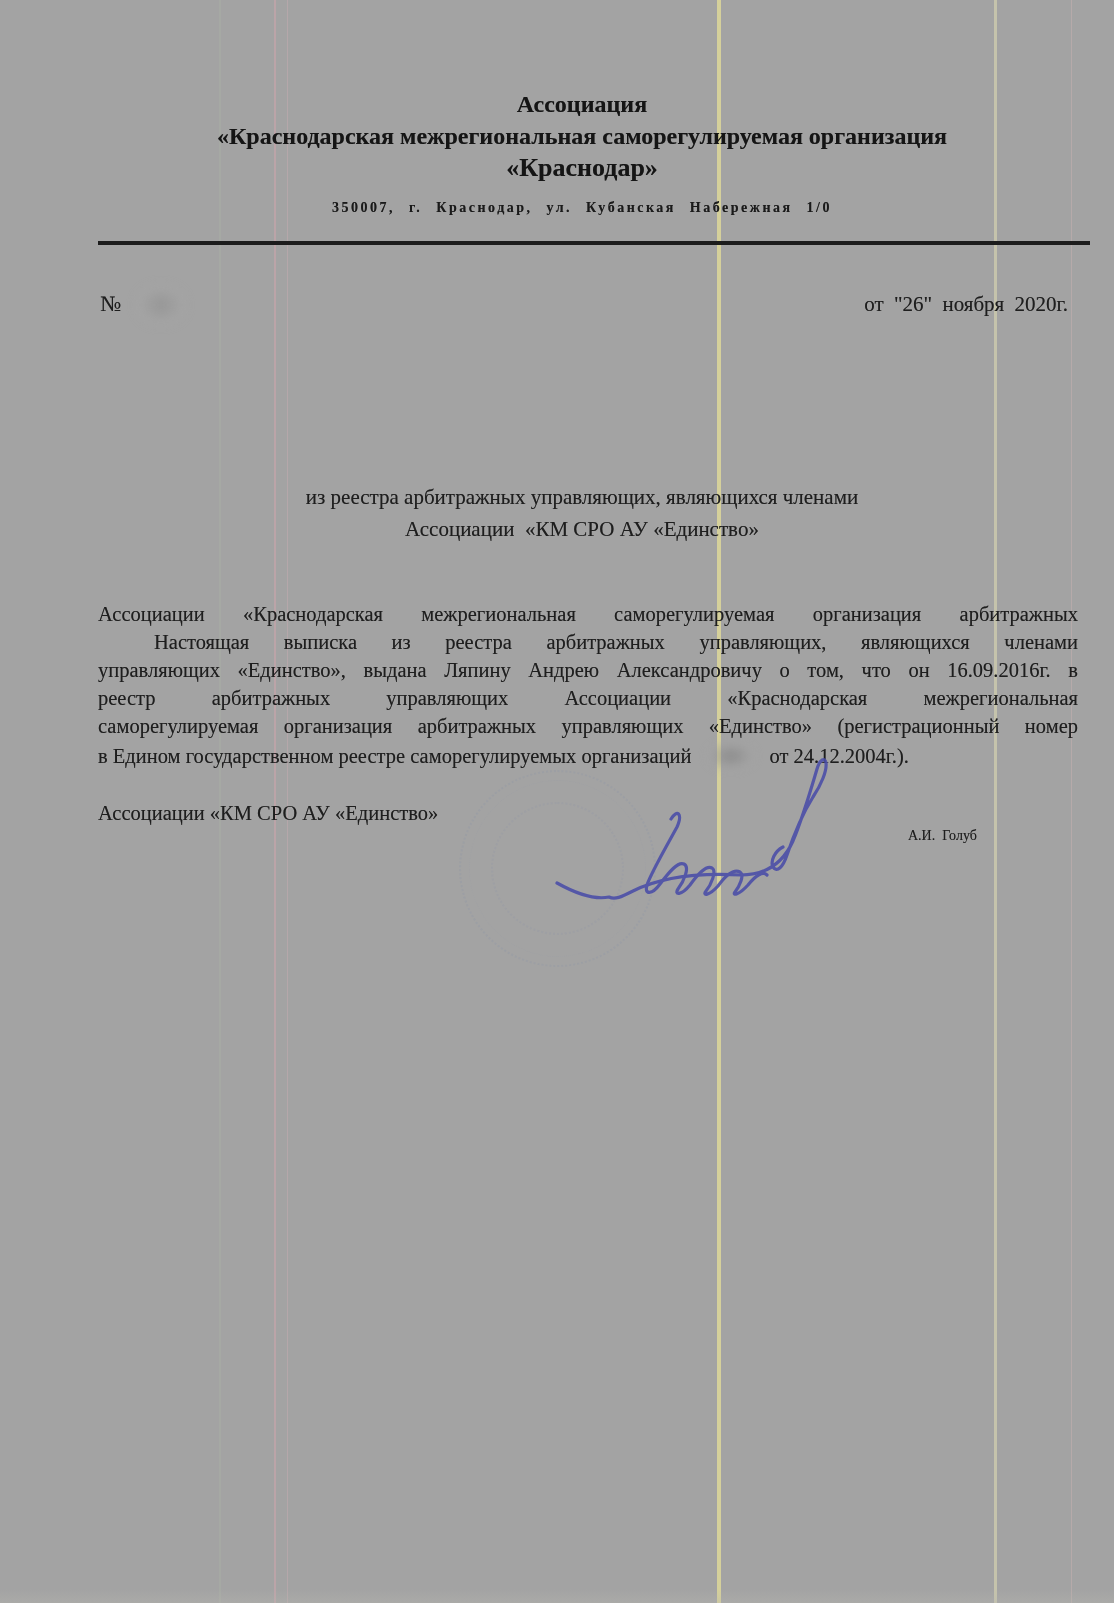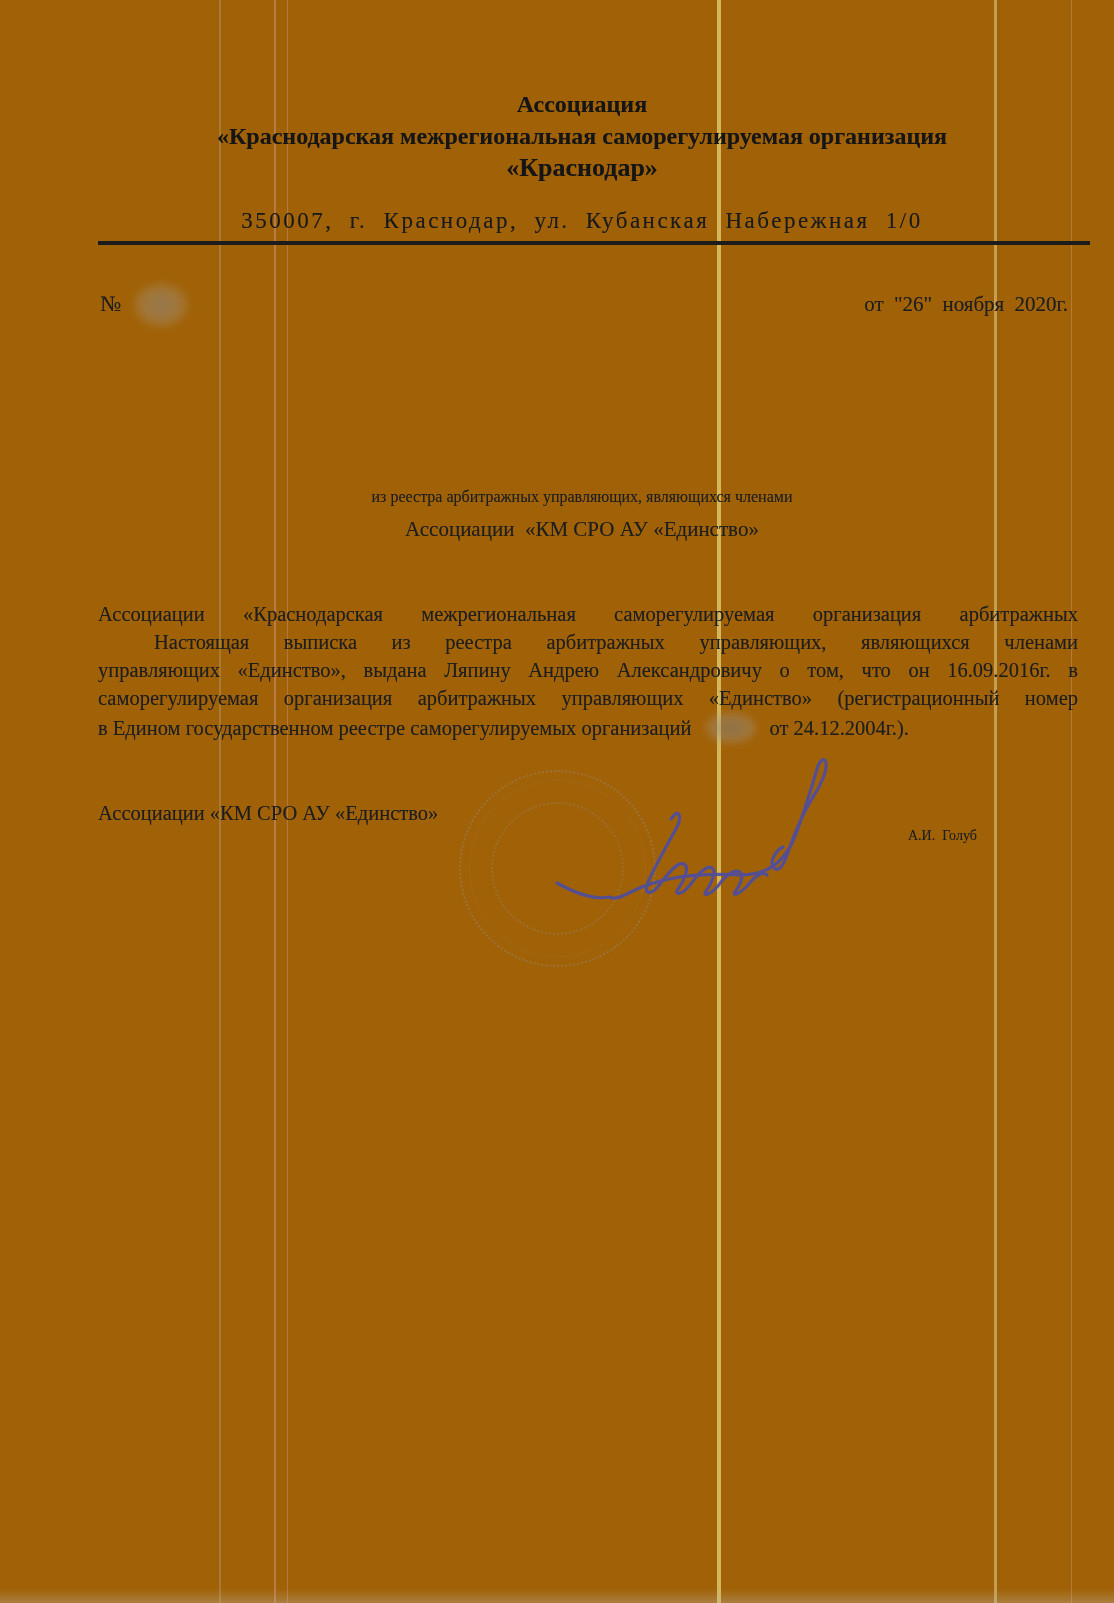--- a/index.html
+++ b/index.html
@@ -1,20 +1,20 @@
 <!DOCTYPE html>
 <html lang="ru"><head>
 <meta charset="utf-8">
 <style>
   html,body{margin:0;padding:0;background:#e9e9e9;}
   .page{
     position:relative;
     width:1114px;height:1603px;
     margin:0 auto;
-    background:#a16207;
+    background:#a3a3a3;
     font-family:"Liberation Serif","DejaVu Serif",serif;
     color:#1e1e1e;
     overflow:hidden;
   }
   .soft{ text-shadow:0 0 .6px rgba(45,45,45,.55); }
 
   
   .vline{position:absolute;top:0;bottom:0;pointer-events:none;}
   .vl-gray {left:219px;width:2px;background:rgba(175,185,170,.30);}
   .vl-pink1{left:274px;width:2px;background:rgba(225,165,175,.38);}
@@ -22,37 +22,37 @@
   .vl-yellow1{left:717px;width:4px;background:rgba(247,238,150,.60);}
   .vl-yellow2{left:994px;width:3px;background:rgba(246,240,185,.42);}
   .vl-pink3{left:1071px;width:1px;background:rgba(235,190,190,.28);}
   .bottom-edge{position:absolute;left:0;right:0;bottom:0;height:14px;
     background:linear-gradient(to top, rgba(185,185,178,.33), rgba(185,185,178,0));}
 
   
   .letterhead{position:absolute;top:88px;left:92px;width:980px;text-align:center;}
   .lh-line{font-weight:bold;font-size:24px;line-height:32px;color:#151515;}
   .lh-line4{font-weight:bold;font-size:26px;line-height:32px;color:#151515;}
-  .lh-address{margin-top:26px;font-weight:normal;font-size:23px;line-height:22px;
+  .lh-address{margin-top:13px;font-weight:bold;font-size:14px;line-height:22px;
     letter-spacing:2.5px;word-spacing:8px;color:#1a1a1a;}
   .rule{position:absolute;left:98px;top:241px;width:992px;height:4px;background:#1c1c1c;}
 
   
   .number-sign{position:absolute;left:100px;top:291px;font-size:22px;}
   .redaction-blob{
     position:absolute;left:134px;top:283px;width:54px;height:44px;border-radius:50%;
     background:radial-gradient(ellipse at center, rgba(140,140,140,.55), rgba(170,170,170,.28) 58%, rgba(200,200,200,0) 78%);
     filter:blur(4px);
   }
   .date-line{position:absolute;right:46px;top:292px;font-size:21px;word-spacing:5px;}
 
   
   .doc-title{position:absolute;top:481px;left:70px;width:1024px;text-align:center;line-height:32px;}
   .doc-title .t1{font-size:22px;}
-  .doc-title .t2{font-size:16px;}
+  .doc-title .t2{font-size:21px;}
   .doc-title .t3{font-size:21px;white-space:pre;}
 
   
   .body-par{position:absolute;top:600px;left:98px;width:980px;font-size:20.5px;}
   .body-line{line-height:28px;text-align:justify;text-align-last:justify;white-space:normal;}
   .body-line.first{padding-left:56px;}
   .body-line.last{text-align:center;text-align-last:left;}
   .redaction-inline{
     display:inline-block;width:52px;height:32px;border-radius:48%;
     margin:0 12px 0 14px;vertical-align:-9px;
@@ -106,20 +106,21 @@
 
   <div class="doc-title soft">
     <div class="t2">из реестра арбитражных управляющих, являющихся членами</div>
     <div class="t3">Ассоциации  «КМ СРО АУ «Единство»</div>
   </div>
 
   <div class="body-par soft">
     <div class="body-line">Ассоциации «Краснодарская межрегиональная саморегулируемая организация арбитражных</div>
     <div class="body-line first">Настоящая выписка из реестра арбитражных управляющих, являющихся членами</div>
     <div class="body-line">управляющих «Единство», выдана Ляпину Андрею Александровичу о том, что он 16.09.2016г. в</div>
+    <div class="body-line">реестр арбитражных управляющих Ассоциации «Краснодарская межрегиональная</div>
     <div class="body-line">саморегулируемая организация арбитражных управляющих «Единство» (регистрационный номер</div>
     <div class="body-line last">
       <span>в Едином государственном реестре саморегулируемых организаций</span><span class="redaction-inline"></span><span>от 24.12.2004г.).</span>
     </div>
   </div>
 
   <div class="stamp"></div>
 
   <svg class="signature-svg" viewBox="0 0 290 165" fill="none" xmlns="http://www.w3.org/2000/svg">
     <g stroke="#4a4da8" stroke-width="3.2" stroke-linecap="round" stroke-linejoin="round" opacity="0.88">

